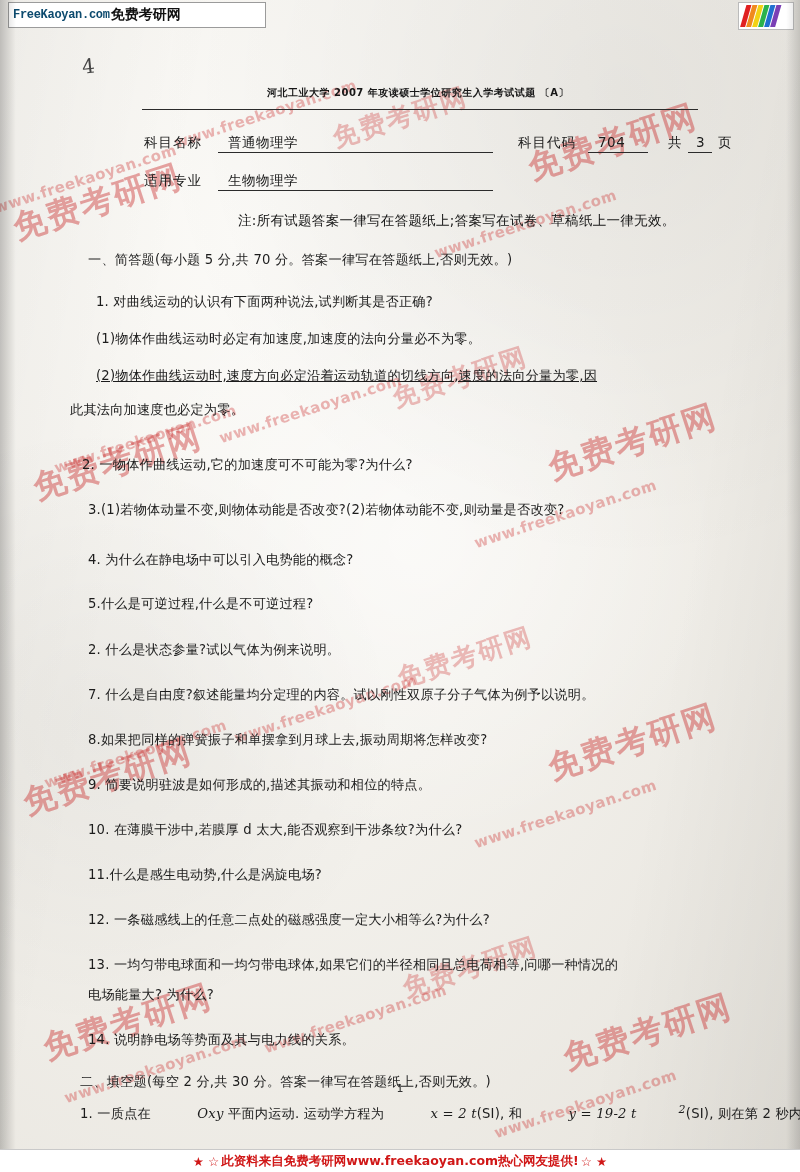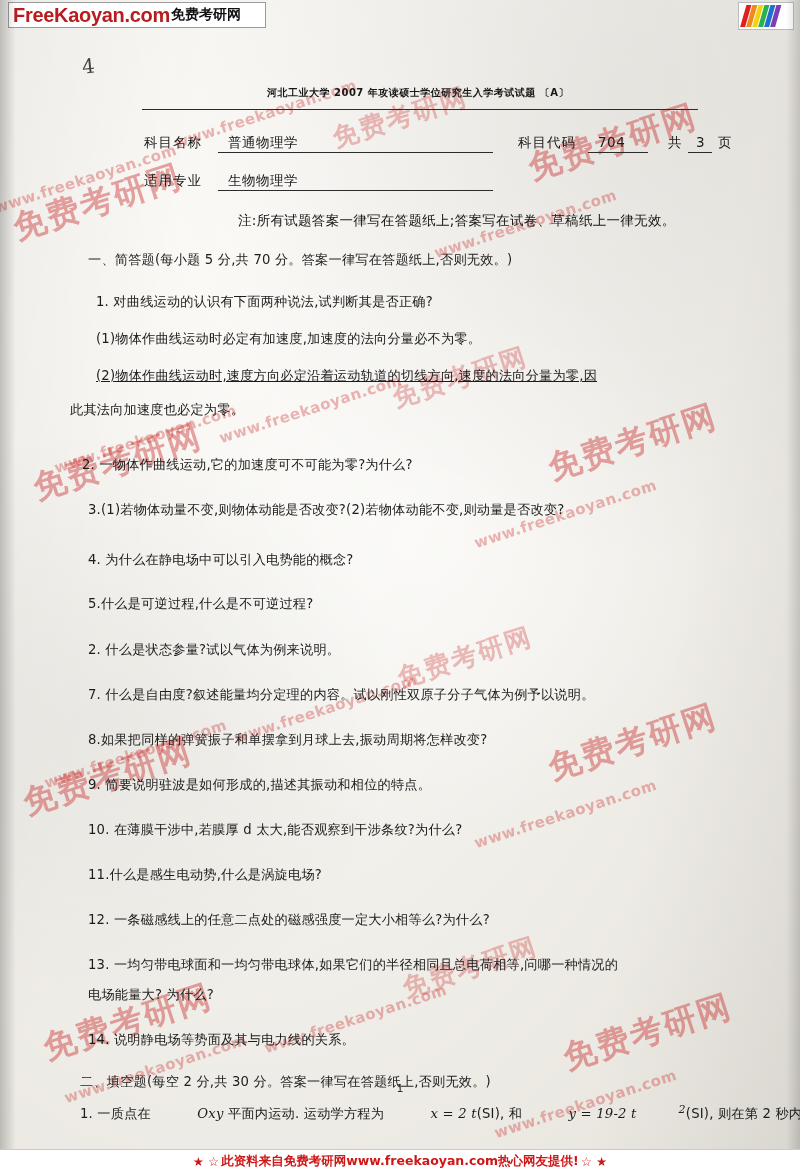--- a/index.html
+++ b/index.html
@@ -50,24 +50,24 @@
     left: 8px; top: 2px;
     width: 258px; height: 26px;
     background: #ffffff;
     border: 1px solid #9b9b9b;
     display: flex;
     align-items: center;
     padding-left: 4px;
     box-sizing: border-box;
   }
   .brand-main {
-    font-family: Liberation Sans, sans-serif;
-    font-weight: bold;
-    font-size: 20px;
-    color: #b91c1c;
+    font-family: Liberation Mono, monospace;
+    font-weight: bold;
+    font-size: 12px;
+    color: #0c4a6e;
     letter-spacing: -0.3px;
     white-space: nowrap;
   }
   .brand-cn {
     font-family: "DejaVu Sans", "Liberation Sans", sans-serif;
     font-weight: bold;
     font-size: 14px;
     color: #111;
     margin-left: 1px;
     white-space: nowrap;

